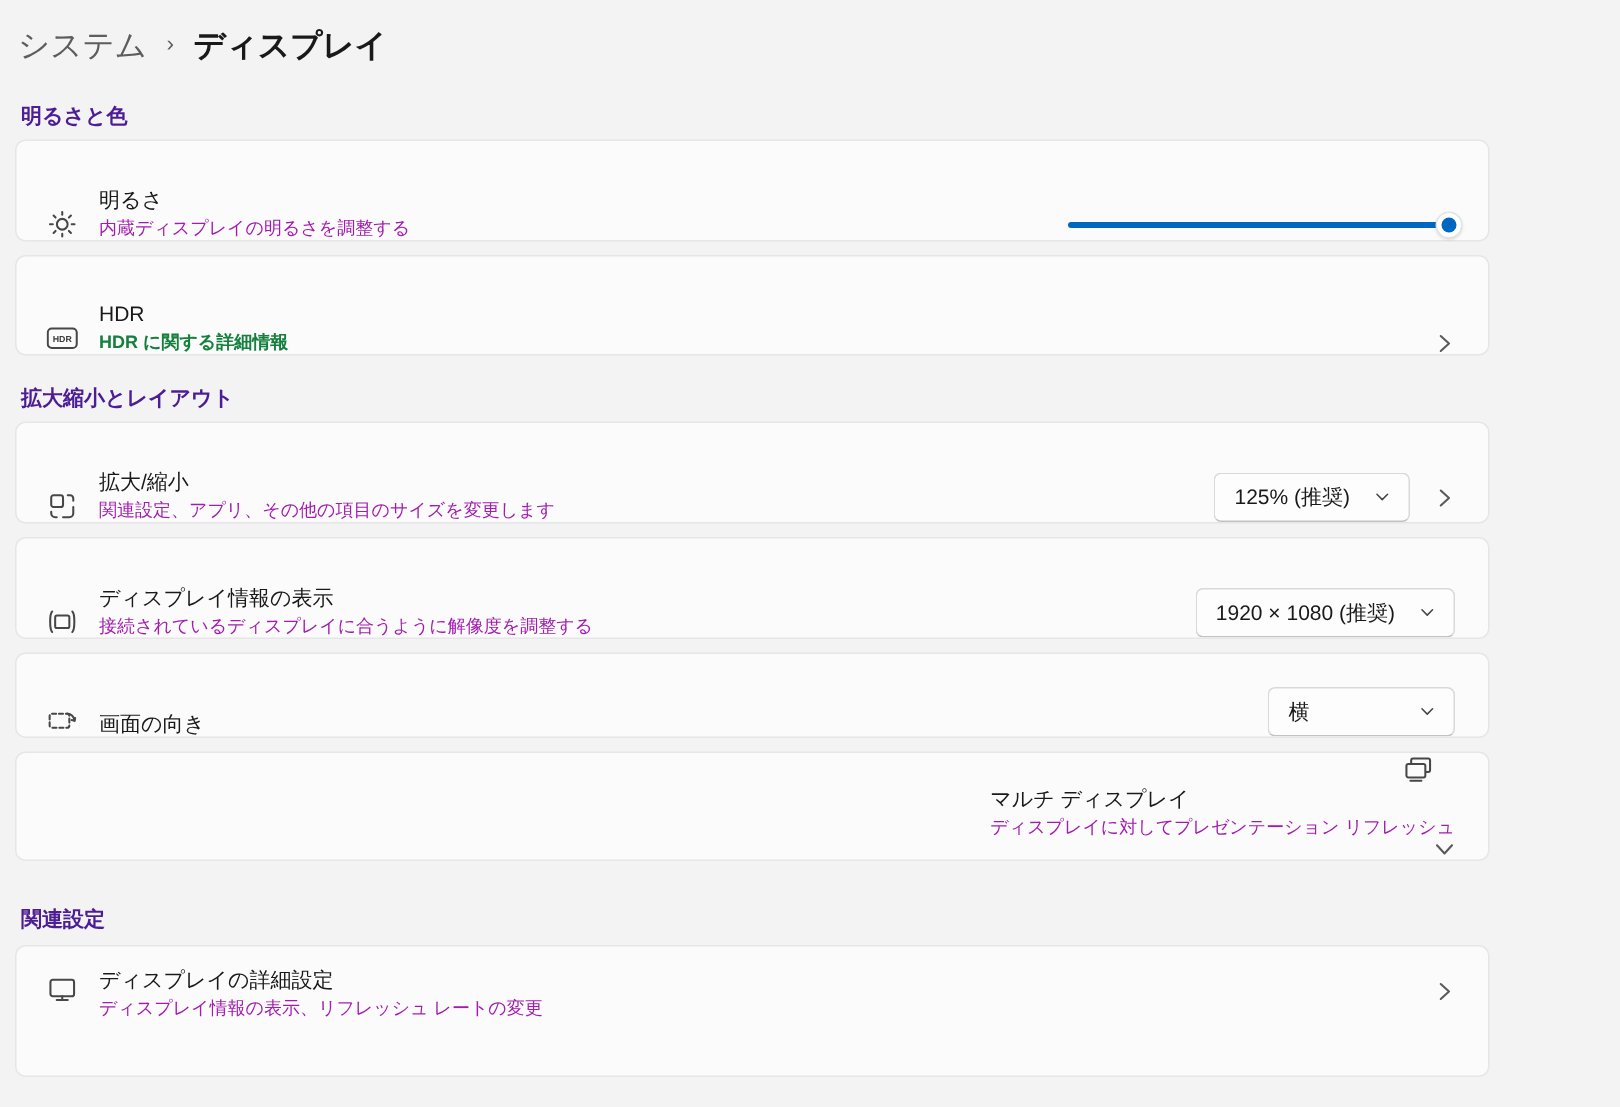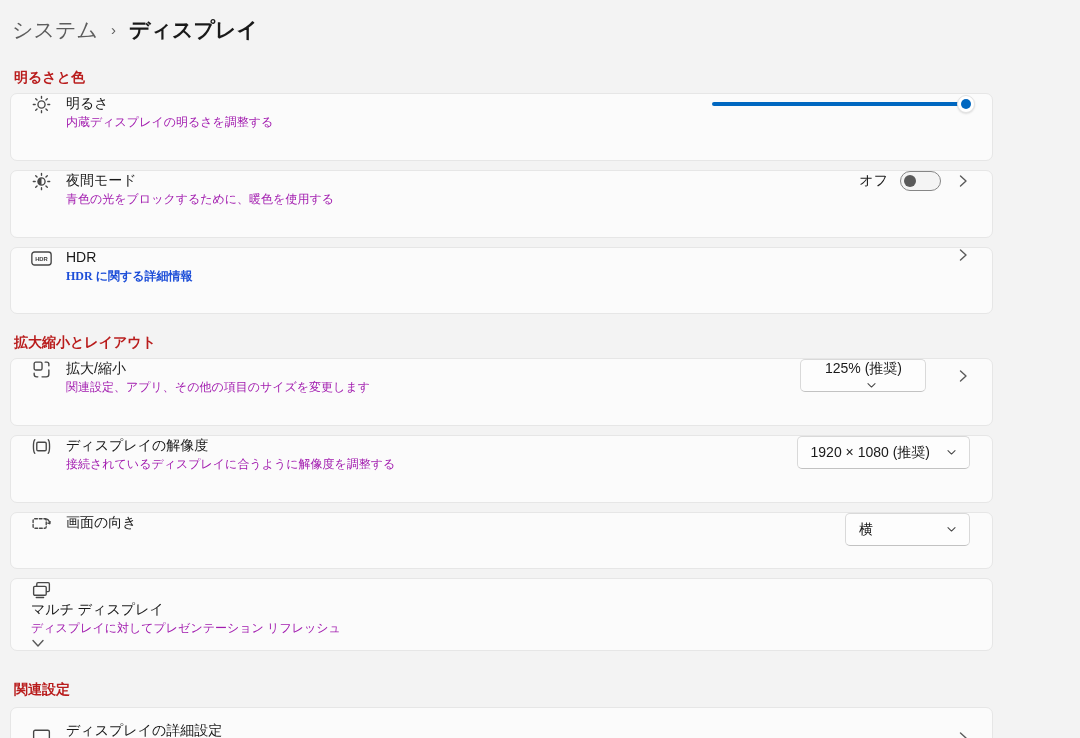--- a/index.html
+++ b/index.html
@@ -12,44 +12,44 @@
   }
   .page { padding:14px 0 0 10px; width:993px; }
 
   
   .breadcrumb { display:flex; align-items:center; margin-left:2px; height:32px; }
   .bc-root { font-size:21px; color:#5d5d5d; cursor:pointer; }
   .bc-sep  { font-size:15px; color:#5d5d5d; margin:0 13px; transform:translateY(-1px); }
   .bc-cur  { font-size:21px; color:#191919; font-weight:700; }
 
   
-  .sec-h { font-size:14px; font-weight:700; color:#b91c1c; margin-left:4px; line-height:15px; }
+  .sec-h { font-size:14px; font-weight:700; color:#4c1d95; margin-left:4px; line-height:15px; }
   .sec-h.first { margin-top:24px; margin-bottom:8px; }
   .sec-h.mid   { margin-top:21px; margin-bottom:8px; }
   .sec-h.last  { margin-top:31px; margin-bottom:10px; }
 
   
   .card {
     width:983px; background:#fbfbfb;
     border:1px solid #e6e6e6; border-radius:7px;
-    display:flex; align-items:flex-start;
+    display:flex; align-items:flex-end;
     padding:0 22px 0 20px; margin-bottom:9px;
   }
   .h68 { min-height:68px; } .h67 { min-height:67px; }
   .h57 { min-height:57px; } .h66 { min-height:66px;flex-direction:column; }
   .h88 { min-height:88px; align-items:flex-start; padding-top:13px; }
 
   .row-icon { width:21px; height:21px; flex:0 0 21px; margin-right:14px; display:flex; align-items:center; justify-content:center; }
   .row-icon svg { display:block; }
   .ic { stroke:#474747; fill:none; stroke-width:1.3; stroke-linecap:round; stroke-linejoin:round; }
 
   .row-text { flex:1 1 auto; min-width:0; }
   .row-title { font-size:14px; color:#191919; line-height:18px; white-space:nowrap; }
   .row-sub   { font-size:12px; color:#a21caf; line-height:15px; margin-top:3px; white-space:nowrap; }
-  .row-link  { font-size:12px; font-weight:700; color:#1d4ed8; line-height:15px; margin-top:3px; white-space:nowrap; cursor:pointer;font-family:Liberation Serif, serif; }
+  .row-link  { font-size:12px; font-weight:700; color:#15803d; line-height:15px; margin-top:3px; white-space:nowrap; cursor:pointer; }
 
   .row-right { display:flex; align-items:center; flex:0 0 auto; }
 
   
   .slider { position:relative; width:258px; height:20px; display:flex; align-items:center; cursor:pointer; }
   .slider-track { width:100%; height:4px; border-radius:2px; background:#0067c0; }
   .slider-knob {
     position:absolute; right:-5px; top:1px; width:18px; height:18px;
     background:#ffffff; border:1px solid #e3e3e3; border-radius:50%;
     box-shadow:0 1px 2px rgba(0,0,0,.12);
@@ -65,21 +65,21 @@
   }
   .toggle-knob { position:absolute; left:3px; top:3px; width:12px; height:12px; border-radius:50%; background:#5a5a5a; }
 
   
   .dd {
     display:inline-flex; align-items:center; justify-content:space-between;
     height:33px; padding:0 12px 0 13px;
     background:#fdfdfd; border:1px solid #d9d9d9; border-bottom-color:#c2c2c2;
     border-radius:5px; font-size:14px; color:#191919; cursor:pointer; white-space:nowrap;
   }
-  .dd-scale { min-width:126px; margin-right:30px;flex-direction:column; }
+  .dd-scale { min-width:126px; margin-right:16px; }
   .dd-res   { min-width:163px; }
   .dd-orient{ min-width:125px; }
   .dd .chev-d { margin-left:16px; }
 
   .chev-r { width:14px; height:14px; flex:0 0 14px; }
   .chev-d { width:11px; height:11px; flex:0 0 11px; }
 </style>
 </head>
 <body>
 
@@ -107,44 +107,20 @@
       <div class="row-sub">内蔵ディスプレイの明るさを調整する</div>
     </div>
     <div class="row-right">
       <div class="slider">
         <div class="slider-track" style="width: 100%;"></div>
         <div class="slider-knob"></div>
       </div>
     </div>
   </div>
 
-  <div class="card h68">
-    <div class="row-icon">
-      <svg width="21" height="21" viewBox="0 0 20 20">
-          <g class="ic">
-        <circle cx="10" cy="10" r="3.4"></circle>
-        <path d="M10 6.6 A3.4 3.4 0 0 0 10 13.4 Z" fill="#474747" stroke="none"></path>
-        <path d="M16 10h1.8M4 10H2.2M10 4V2.2M10 16v1.8M14.24 5.76l1.28-1.28M5.76 5.76L4.48 4.48M14.24 14.24l1.28 1.28M5.76 14.24l-1.28 1.28"></path>
-      </g>
-        </svg>
-    </div>
-    <div class="row-text">
-      <div class="row-title">夜間モード</div>
-      <div class="row-sub">青色の光をブロックするために、暖色を使用する</div>
-    </div>
-    <div class="row-right">
-      <span class="toggle-label">オフ</span>
-      <div class="toggle">
-        <div class="toggle-knob"></div>
-      </div>
-      <svg class="chev-r" viewBox="0 0 14 14">
-          <path d="M4.5 2 L10 7 L4.5 12" fill="none" stroke="#5a5a5a" stroke-width="1.4" stroke-linecap="round" stroke-linejoin="round"></path>
-        </svg>
-    </div>
-  </div>
 
   <div class="card h67">
     <div class="row-icon">
       <svg width="21" height="21" viewBox="0 0 20 20">
         <rect class="ic" x="0.8" y="3.8" width="18.4" height="12.4" rx="2.6"></rect>
         <text x="10" y="12.2" text-anchor="middle" font-size="5.6" font-weight="bold" fill="#3a3a3a" font-family="Liberation Sans, DejaVu Sans, sans-serif">HDR</text>
       </svg>
     </div>
     <div class="row-text">
       <div class="row-title">HDR</div>
@@ -191,21 +167,21 @@
     <div class="row-icon">
       <svg width="21" height="21" viewBox="0 0 20 20">
           <g class="ic">
         <rect x="5.5" y="6" width="9" height="8" rx="1.2"></rect>
         <path d="M3.6 3.5C1.9 5 1.9 15 3.6 16.5"></path>
         <path d="M16.4 3.5c1.7 1.5 1.7 11.5 0 13"></path>
       </g>
         </svg>
     </div>
     <div class="row-text">
-      <div class="row-title">ディスプレイの解像度</div>
+      <div class="row-title">ディスプレイ情報の表示</div>
       <div class="row-sub">接続されているディスプレイに合うように解像度を調整する</div>
     </div>
     <div class="row-right">
       <div class="dd dd-res">
         <span>1920 × 1080 (推奨)</span>
         <svg class="chev-d" viewBox="0 0 14 14">
             <path d="M2.5 4.5 L7 9 L11.5 4.5" fill="none" stroke="#454545" stroke-width="1.3" stroke-linecap="round" stroke-linejoin="round"></path>
           </svg>
       </div>
     </div>

